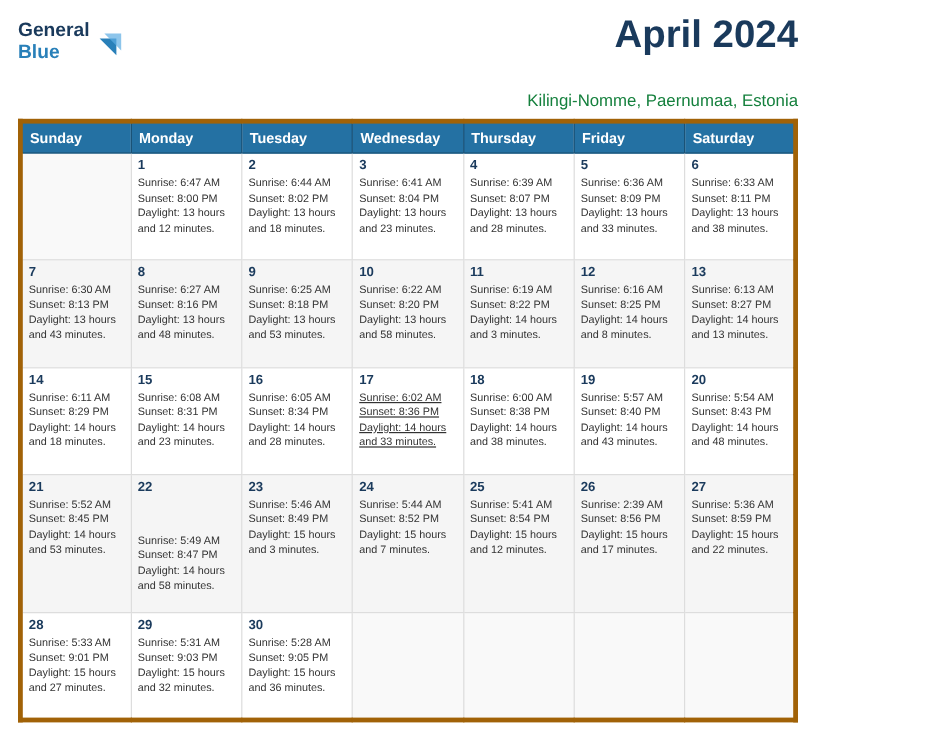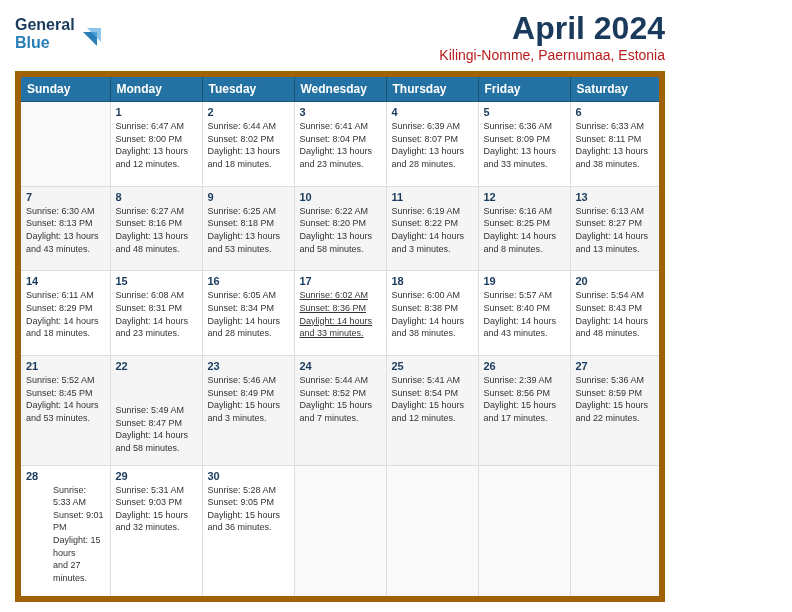--- a/index.html
+++ b/index.html
@@ -31,25 +31,26 @@
     .title-section {
       text-align: right;
     }
     .month-title {
       font-size: 32px;
       font-weight: bold;
       color: #1a3a5c;
     }
     .location {
       font-size: 14px;
-      color: #b91c1c;
+      color: #15803d;
+      margin-top: 28px;
     }
     .calendar {
       flex: 1;
-      border: 6px solid #a16207;
+      border: 4px solid #a16207;
       border-collapse: collapse;
       width: 100%;
       table-layout: fixed;
     }
     .calendar th {
       background-color: #2471a3;
       color: white;
       text-align: left;
       padding: 5px 6px;
       font-size: 12px;
@@ -310,21 +311,21 @@
             <span class="day-number">27</span>
             <div class="day-info" style="white-space: pre-line;">Sunrise: 5:36 AM
 Sunset: 8:59 PM
 Daylight: 15 hours
 and 22 minutes.</div>
           </td>
         </tr>
         <tr>
           <td>
             <span class="day-number">28</span>
-            <div class="day-info" style="white-space: pre-line; margin-left: 27px;">Sunrise: 5:33 AM
+            <div class="day-info" style="white-space: pre-line;">Sunrise: 5:33 AM
 Sunset: 9:01 PM
 Daylight: 15 hours
 and 27 minutes.</div>
           </td>
           <td>
             <span class="day-number">29</span>
             <div class="day-info" style="white-space: pre-line;">Sunrise: 5:31 AM
 Sunset: 9:03 PM
 Daylight: 15 hours
 and 32 minutes.</div>

